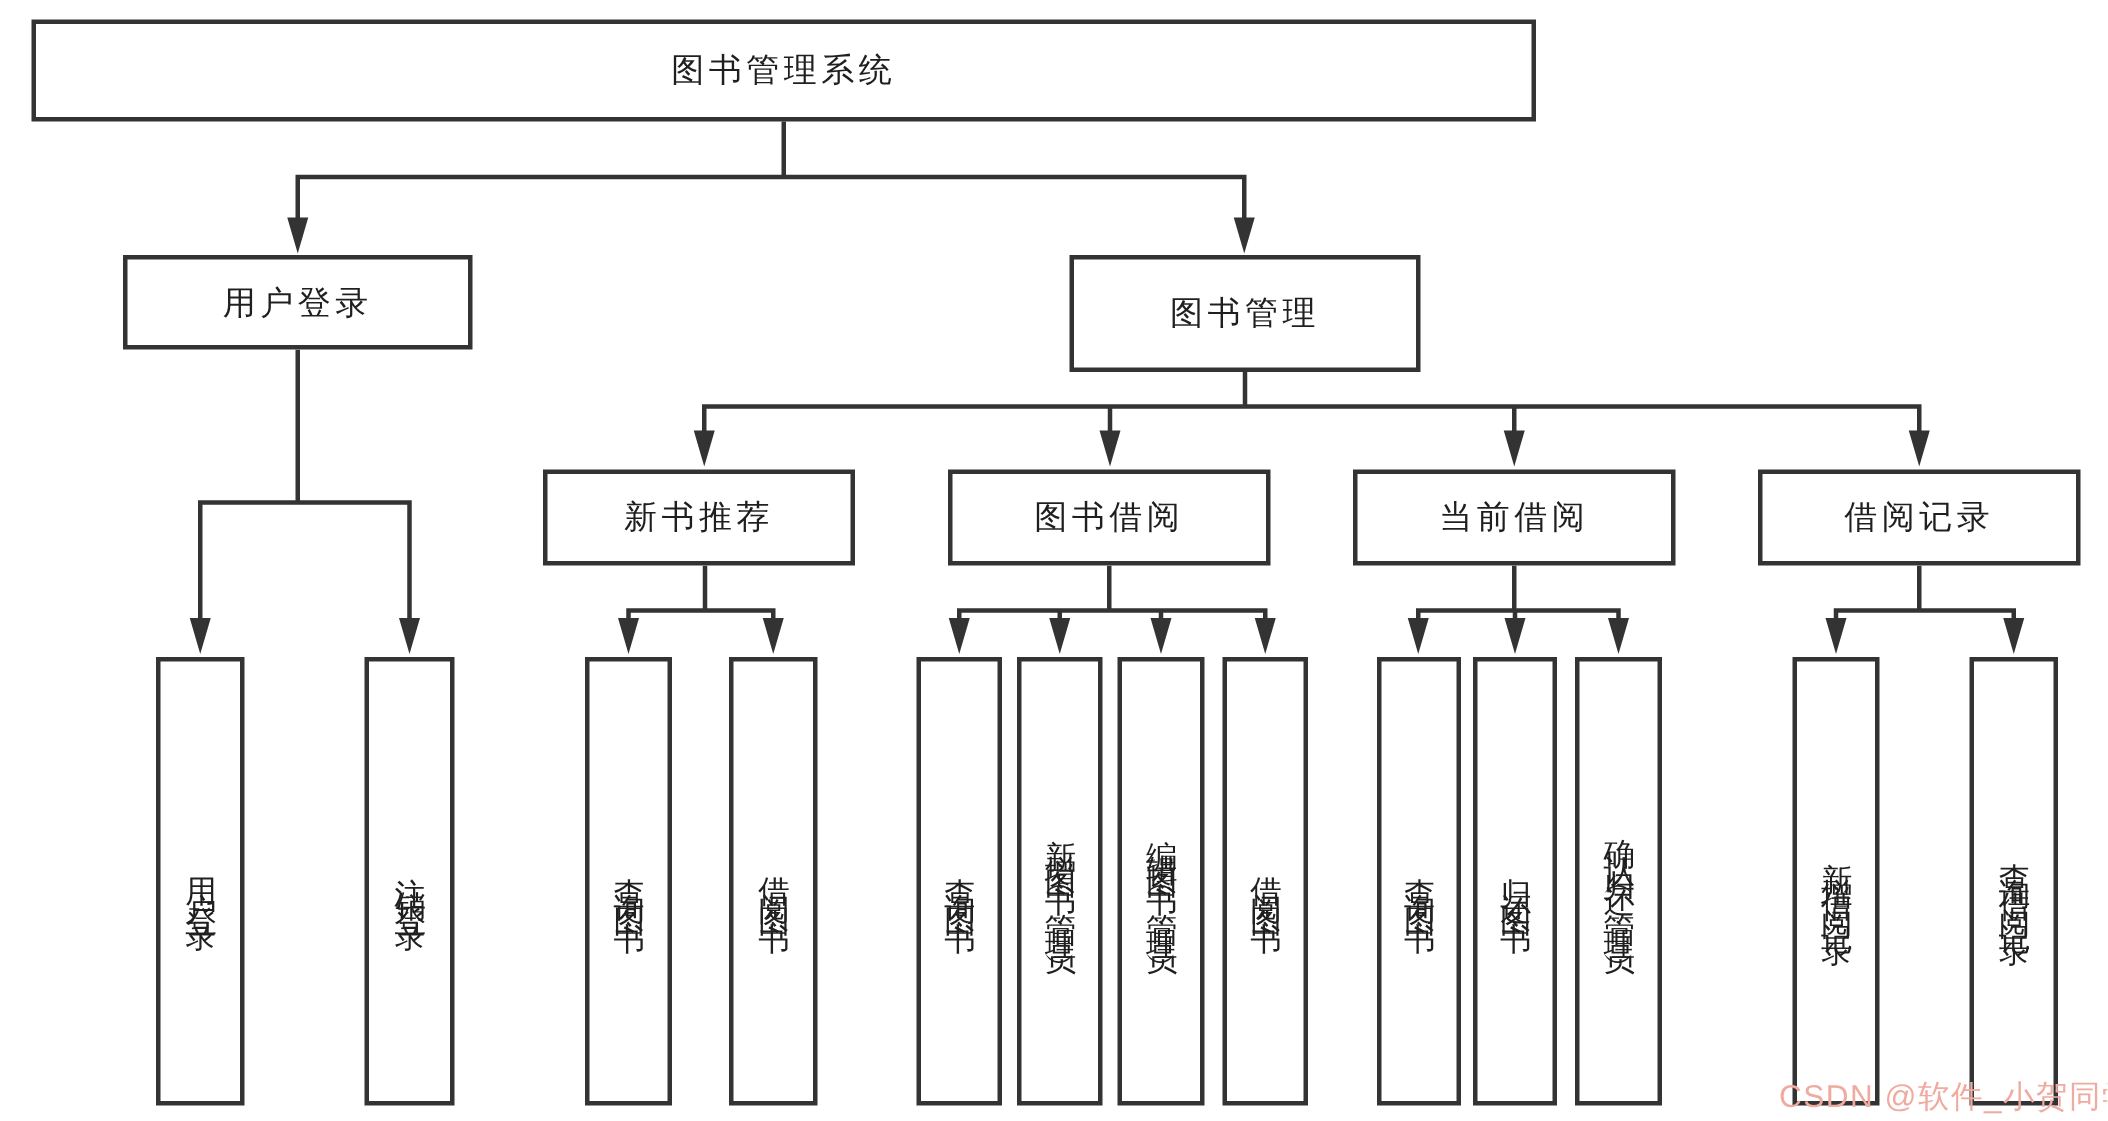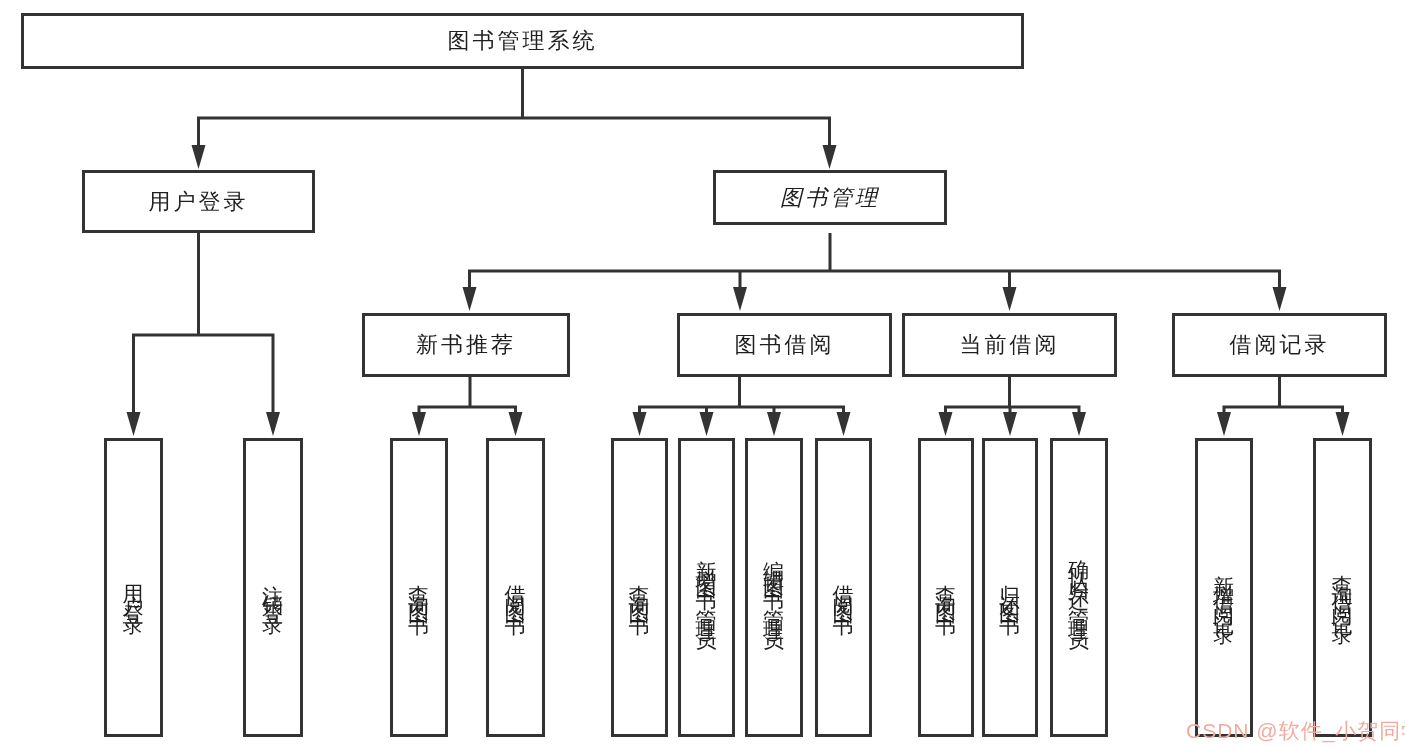--- a/index.html
+++ b/index.html
@@ -93,27 +93,27 @@
       <polygon points="767,412 781,412 774,436"></polygon>
       <polygon points="836.5,412 850.5,412 843.5,436"></polygon>
       <polygon points="938.5,412 952.5,412 945.5,436"></polygon>
       <polygon points="1003,412 1017,412 1010,436"></polygon>
       <polygon points="1072,412 1086,412 1079,436"></polygon>
       <polygon points="1217,412 1231,412 1224,436"></polygon>
       <polygon points="1335.5,412 1349.5,412 1342.5,436"></polygon>
     </g>
   </svg>
 
-  <div class="node" style="left:21px; top:13px; width:1003px; height:56px;">图书管理系统</div>
+  <div class="node" style="left:21px; top:13px; width:1003px; height:68px;">图书管理系统</div>
 
   <div class="node" style="left:82px; top:170px; width:233px; height:63px;">用户登录</div>
-  <div class="node" style="left:713px; top:170px; width:234px; height:55px;font-style:italic;">图书管理</div>
+  <div class="node" style="left:713px; top:170px; width:234px; height:78px;">图书管理</div>
 
   <div class="node" style="left:362px; top:313px; width:208px; height:64px;">新书推荐</div>
-  <div class="node" style="left:632px; top:313px; width:215px; height:64px;margin-left:45px;">图书借阅</div>
+  <div class="node" style="left:632px; top:313px; width:215px; height:64px;">图书借阅</div>
   <div class="node" style="left:1172px; top:313px; width:215px; height:64px;">借阅记录</div>
   <div class="node" style="left:902px; top:313px; width:215px; height:64px;">当前借阅</div>
 
   <div class="vcol" style="left:104px; top:438px; width:59px; height:299px;">用户登录</div>
   <div class="vcol" style="left:243px; top:438px; width:60px; height:299px;">注销登录</div>
 
   <div class="vcol" style="left:390px; top:438px; width:58px; height:299px;">查询图书</div>
   <div class="vcol" style="left:486px; top:438px; width:59px; height:299px;">借阅图书</div>
 
   <div class="vcol" style="left:611px; top:438px; width:57px; height:299px;">查询图书</div>

